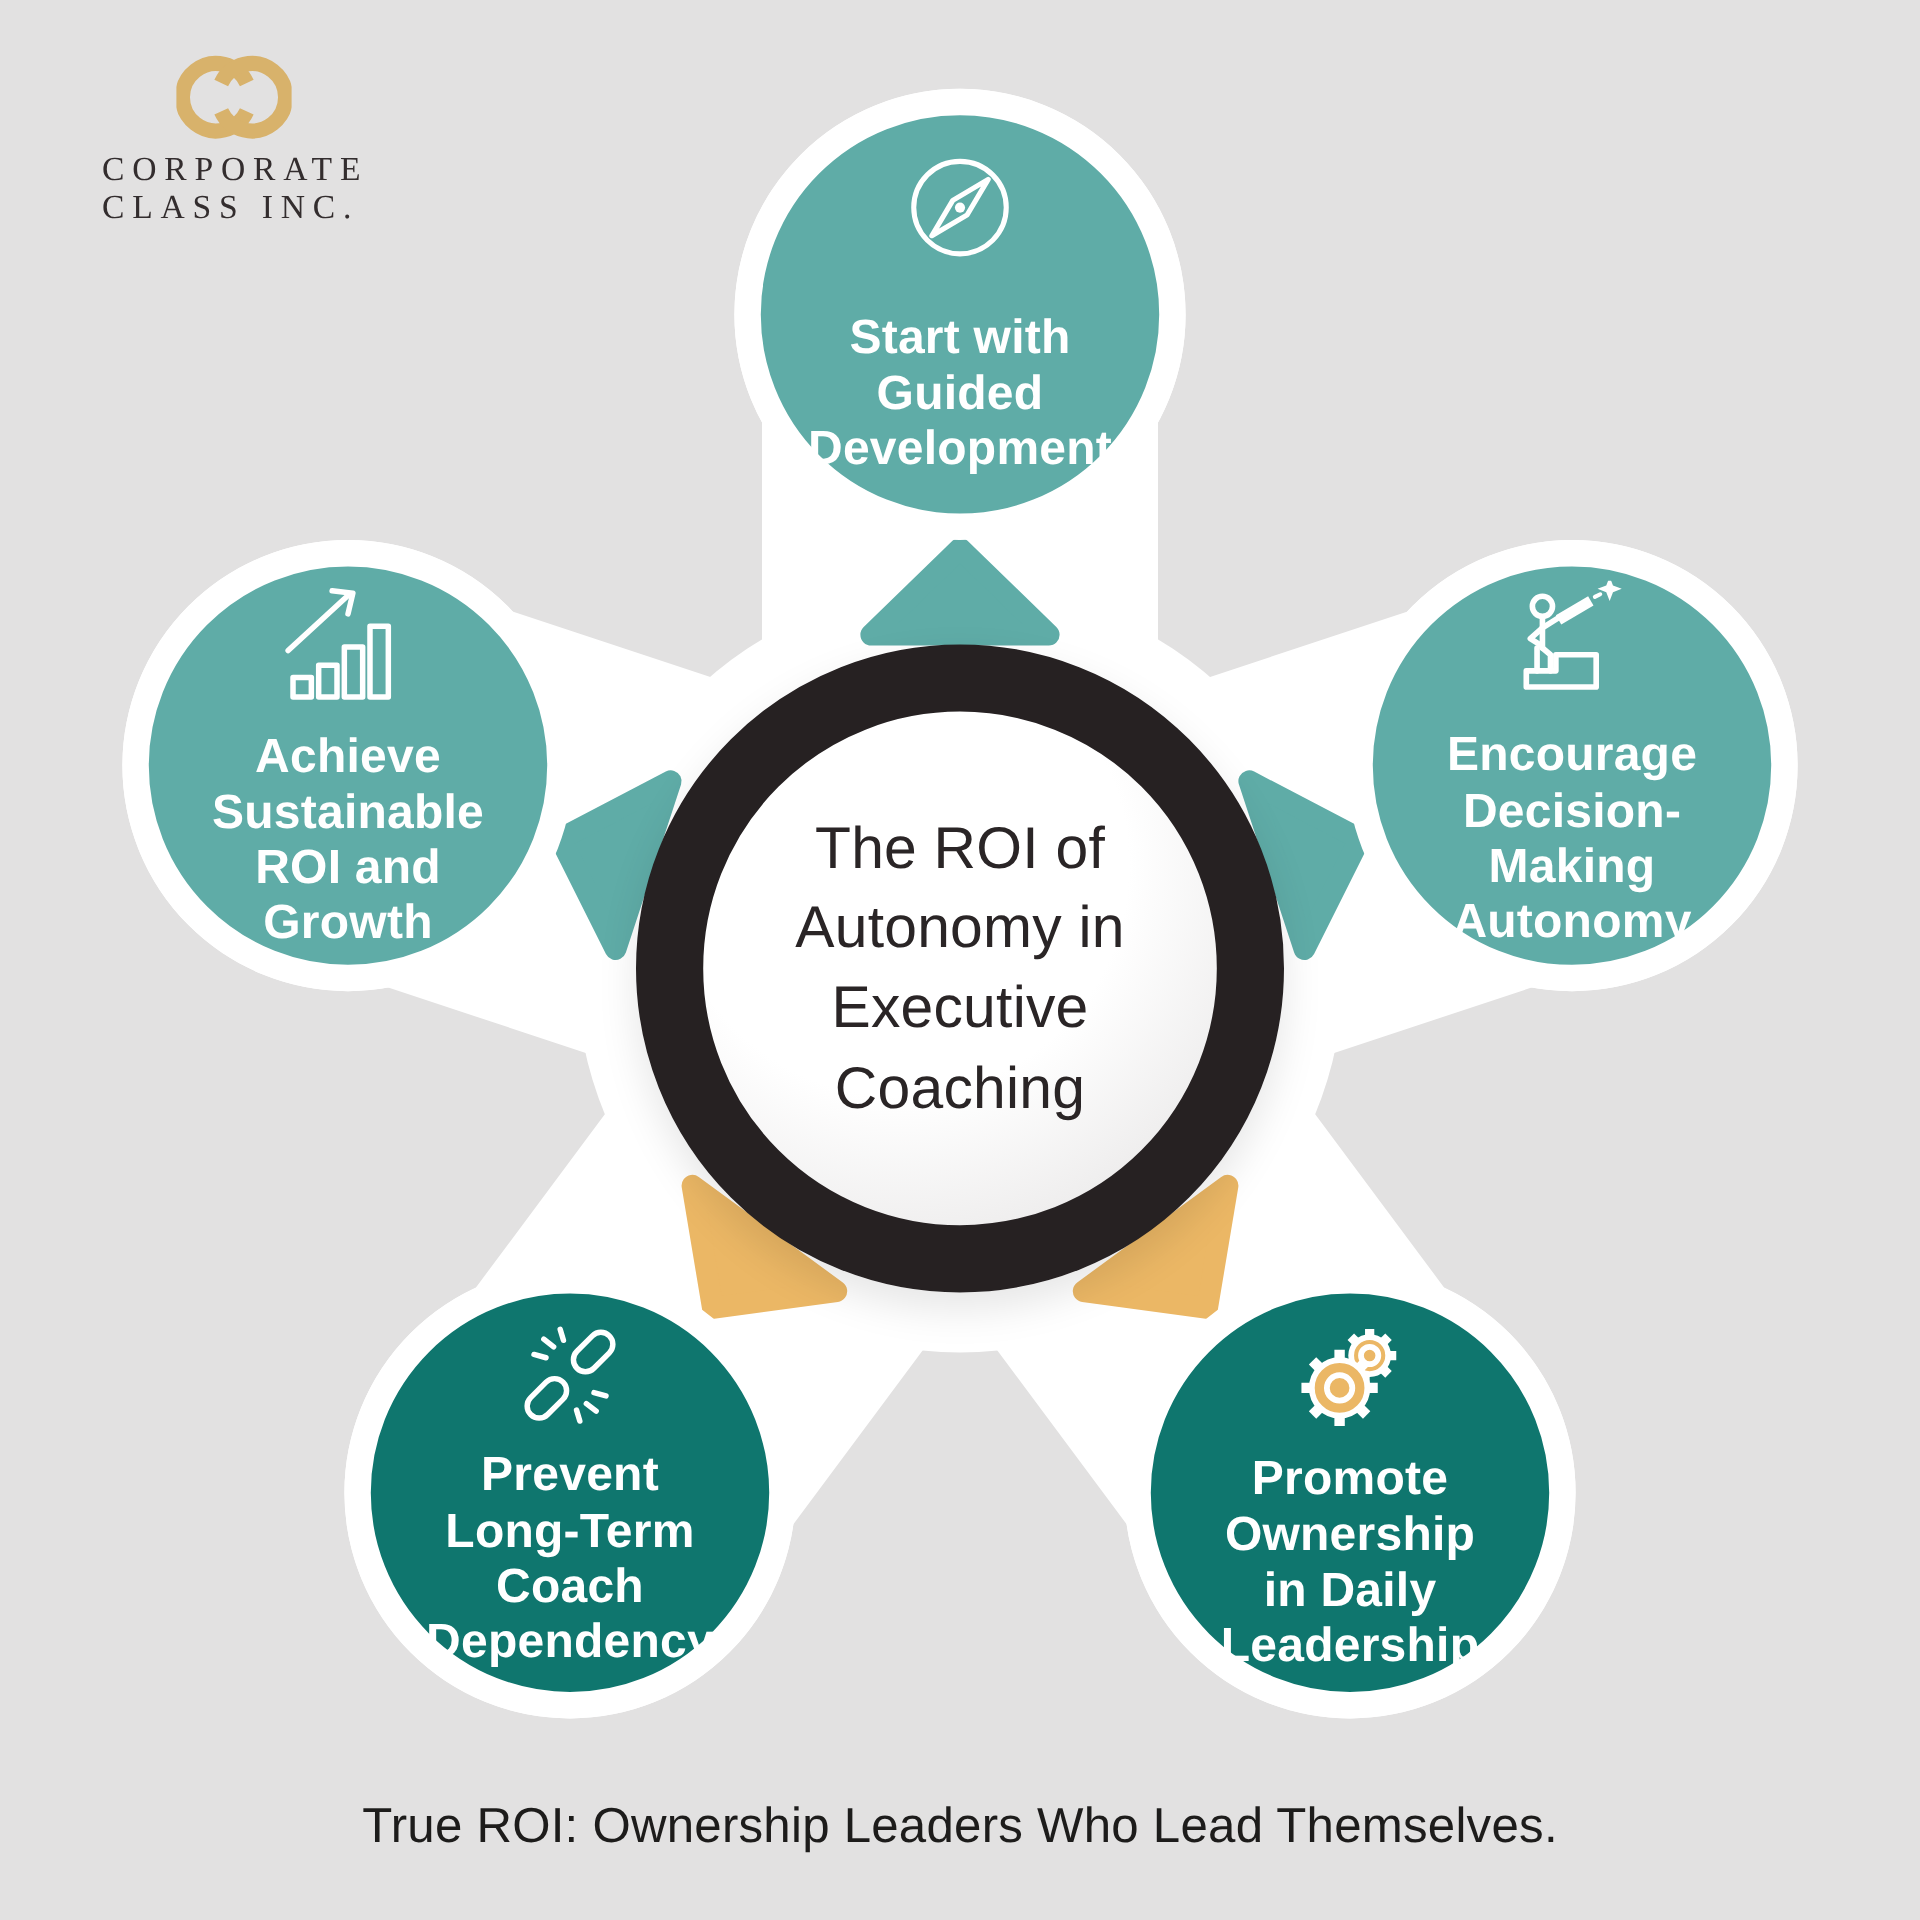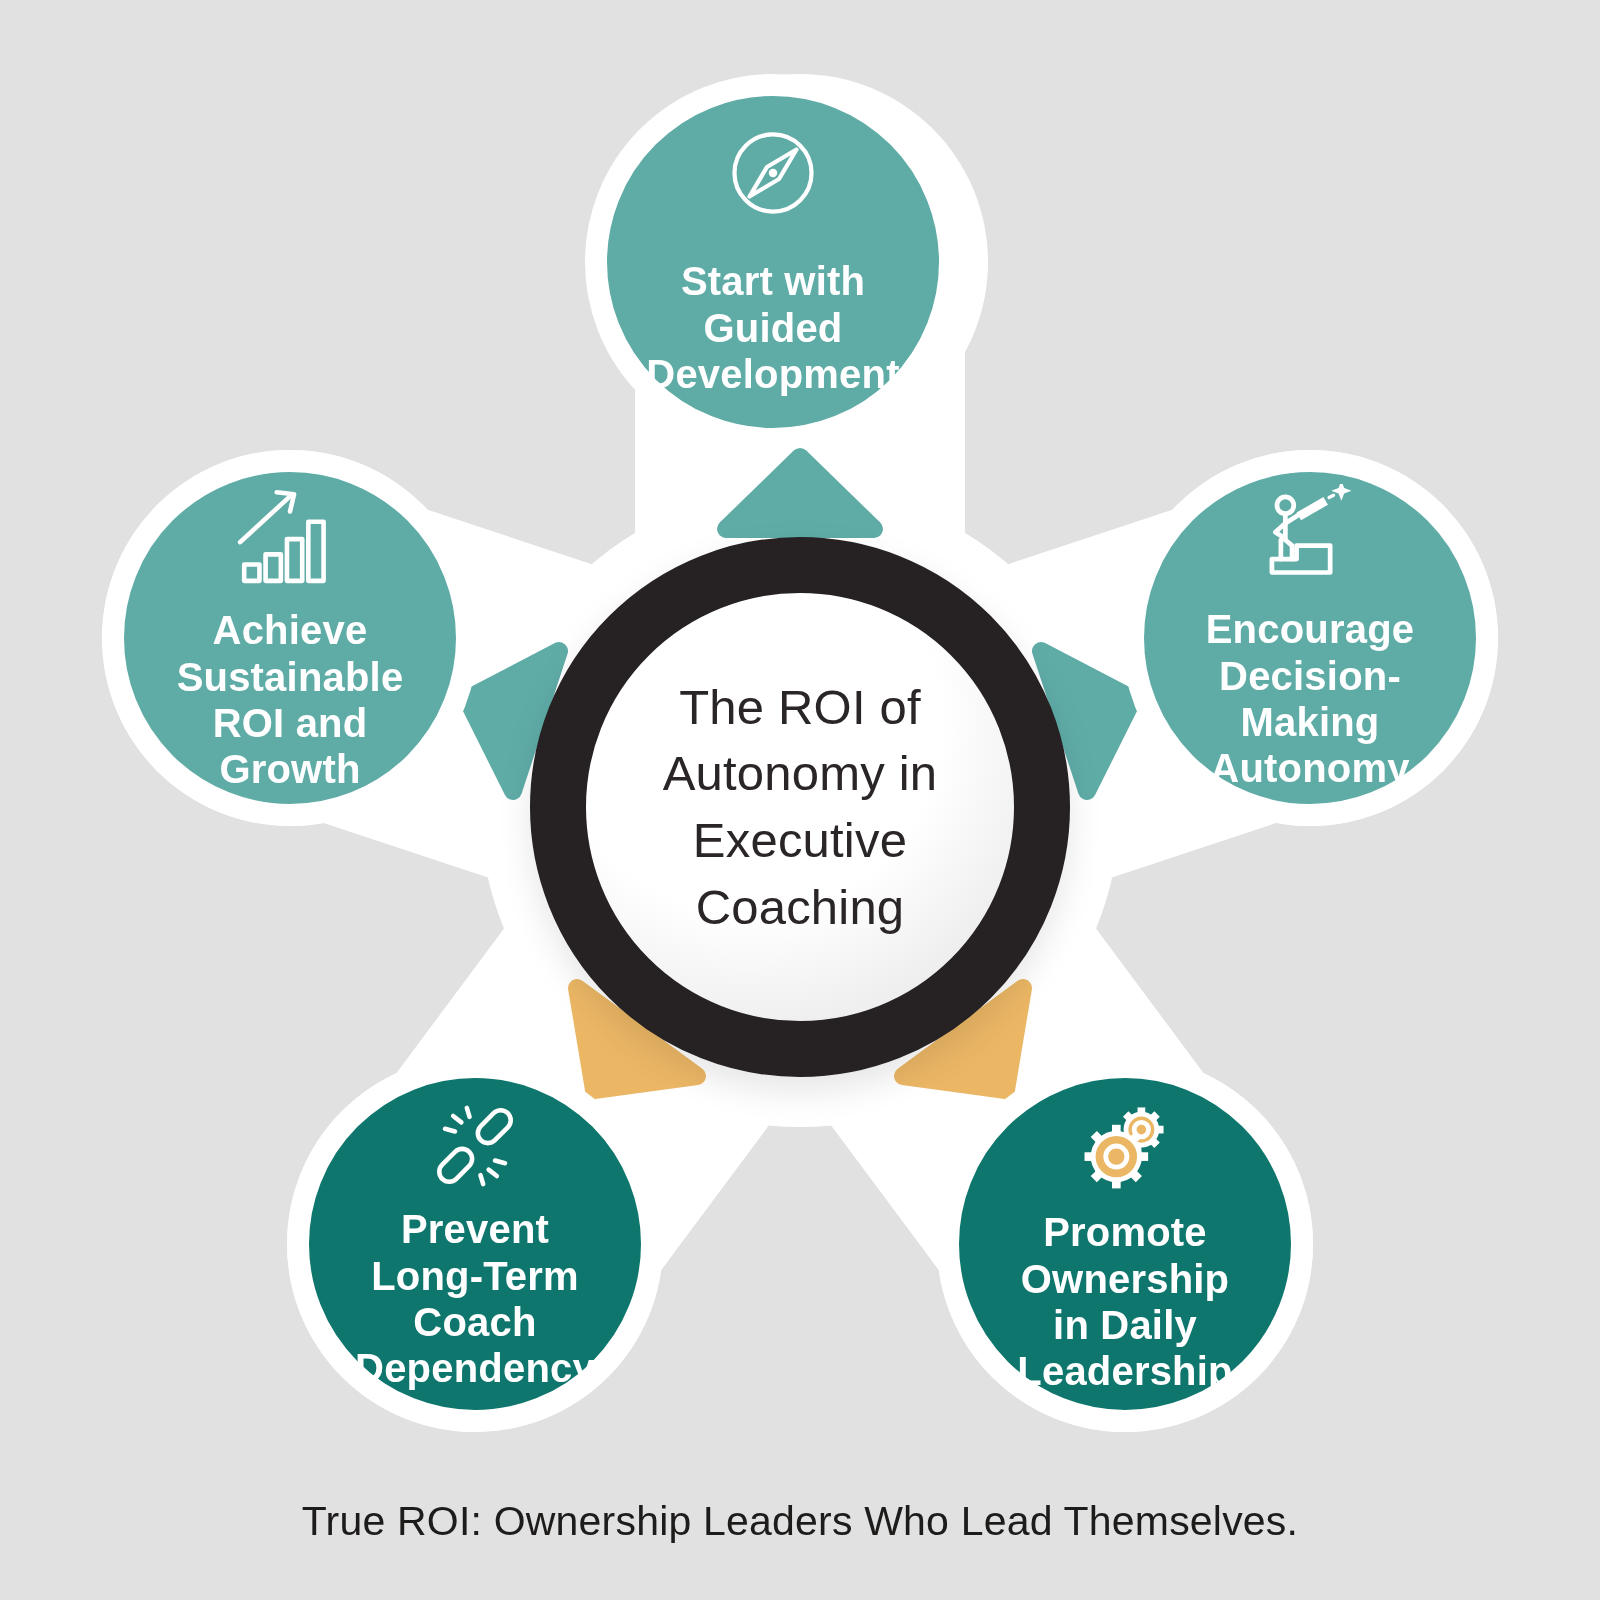--- a/index.html
+++ b/index.html
@@ -27,21 +27,21 @@
     display:flex;flex-direction:column;align-items:center;justify-content:center;
     text-align:center;color:#ffffff;
   }
   .node.teal{background:#5FACA7;}
   .node.gold{background:#0f766e;}
   .node .icon{flex:0 0 auto;margin-bottom:10px;}
   .node-label{
     font-weight:bold;font-size:40px;line-height:1.16;white-space:pre-line;
     letter-spacing:.2px;
   }
-  #node-top{left:585px;top:74px;gap:28px;}
+  #node-top{left:612px;top:74px;gap:28px;}
   #node-left{left:102px;top:450px;gap:12px;}
   #node-right{left:1122px;top:450px;justify-content:center;}
   #node-bl{left:287px;top:1056px;}
   #node-br{left:937px;top:1056px;}
 
   
   .center-circle{
     position:absolute;left:530px;top:537px;width:428px;height:428px;
     border:56px solid #262122;border-radius:50%;z-index:3;
     background:radial-gradient(circle at 38% 30%, #ffffff 48%, #efeeee 78%, #dddbdb 100%);
@@ -83,20 +83,32 @@
     </g>
     <g stroke-width="18" stroke-linejoin="round">
       <path d="M 726 529 L 800 457 L 874 529 Z" fill="#5FACA7" stroke="#5FACA7"></path>
       <path d="M 559 651 L 467 699 L 513 791 Z" fill="#5FACA7" stroke="#5FACA7"></path>
       <path d="M 1041 651 L 1133 699 L 1087 791 Z" fill="#5FACA7" stroke="#5FACA7"></path>
       <path d="M 577 988 L 594 1090 L 697 1076 Z" fill="#EBB765" stroke="#EBB765"></path>
       <path d="M 1023 988 L 1006 1090 L 903 1076 Z" fill="#EBB765" stroke="#EBB765"></path>
     </g>
   </svg>
 
+  <div class="logo">
+    <svg class="monogram" width="96" height="74" viewBox="0 0 64 50">
+      <g fill="none" stroke="#D8B26B" stroke-width="8.5">
+        <path d="M 39.2 17 A 19 19 0 1 0 39.2 33"></path>
+        <path d="M 39.2 17 A 19 19 0 1 0 39.2 33" transform="translate(64,0) scale(-1,1)"></path>
+      </g>
+    </svg>
+    <div class="brand">
+      <div>CORPORATE</div>
+      <div>CLASS INC.</div>
+    </div>
+  </div>
 
   <div class="node teal" id="node-top">
     <svg class="icon" width="94" height="94" viewBox="-50 -50 100 100">
       <g fill="none" stroke="#ffffff" stroke-width="4.5" stroke-linejoin="round">
         <circle r="41"></circle>
         <path d="M -25 25 L 6.4 6.4 L 25 -25 L -6.4 -6.4 Z"></path>
       </g>
       <circle r="4.5" fill="#ffffff"></circle>
     </svg>
     <span class="node-label">Start with

